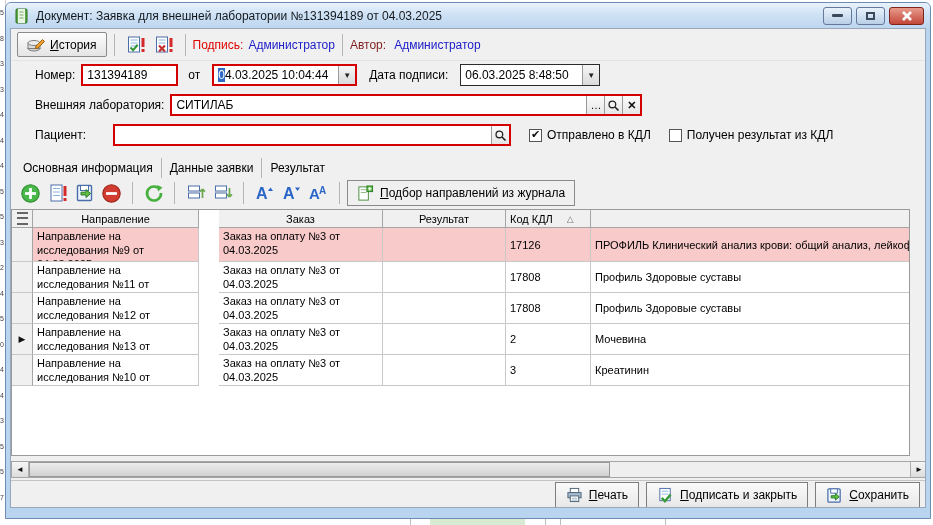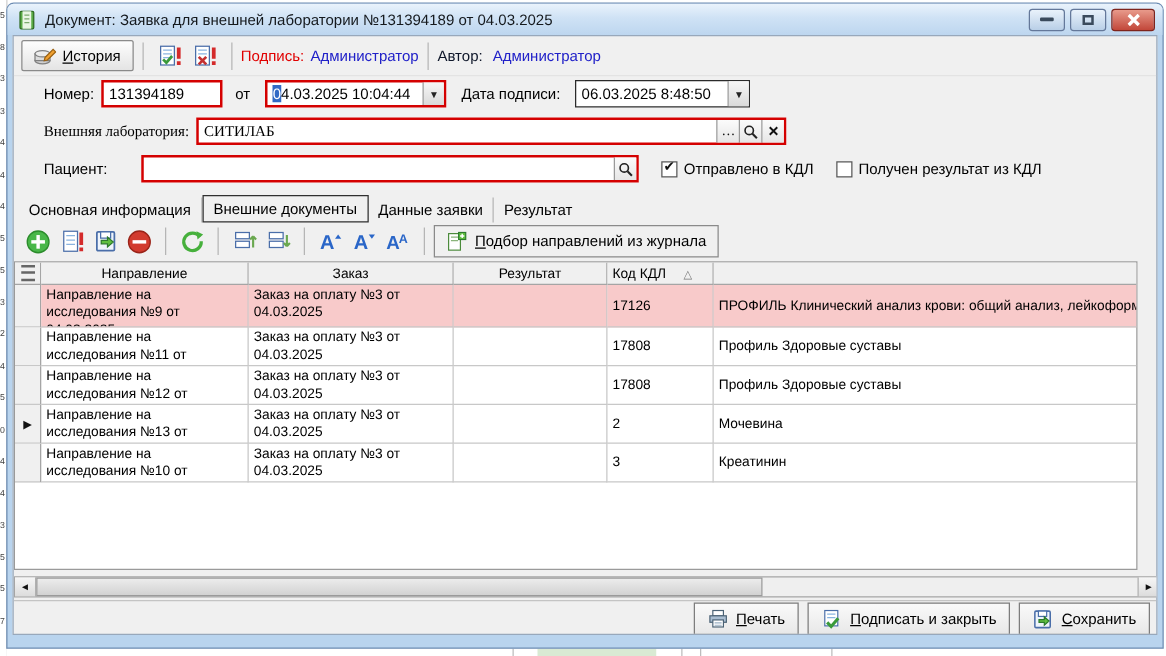--- a/index.html
+++ b/index.html
@@ -34,25 +34,25 @@
   
   #ttb{position:absolute;left:0;top:0;width:100%;height:32px;display:flex;align-items:center;
        padding-left:6px;box-sizing:border-box;border-bottom:1px solid #e3e3e3;}
   #history-btn{display:inline-flex;align-items:center;gap:5px;height:25px;padding:0 9px;
        border:1px solid #8a8a8a;border-radius:2px;background:linear-gradient(#fdfdfd,#e4e4e4);font-size:12px;cursor:default;}
   .vsep{width:1px;height:22px;background:#b5b5b5;margin:0 7px;}
   .tbtn{width:26px;height:25px;display:inline-flex;align-items:center;justify-content:center;margin:0 1px;cursor:default;}
   .lbl{white-space:nowrap;}
   .lbl.red{color:#e00000;margin-right:5px;}
   .lbl.blue{color:#2020c8;}
-  .lbl.maroon{color:#0f172a;margin-right:8px;}
+  .lbl.maroon{color:#7f1d1d;margin-right:8px;}
 
   
   .frow{position:absolute;left:0;width:100%;height:24px;display:flex;align-items:center;padding-left:24px;box-sizing:border-box;}
-  #row-number{top:34px;} #row-lab{top:64px;font-family:Liberation Serif, serif;} #row-patient{top:94px;}
+  #row-number{top:34px;} #row-lab{top:64px;} #row-patient{top:94px;}
   .flabel{margin-right:6px;white-space:nowrap;}
   .redfield{border:2px solid #d40000;background:#fff;height:22px;box-sizing:border-box;display:flex;align-items:center;}
   .redfield input, .plainfield input{border:none;outline:none;height:100%;font-family:inherit;font-size:12px;padding:0 4px;background:transparent;box-sizing:border-box;width:100%;}
   #number-field{width:97px;margin-right:10px;}
   #date-combo{width:145px;margin-left:6px;margin-right:12px;}
   #date-combo .val{flex:1;padding-left:4px;white-space:nowrap;overflow:hidden;}
   .selchar{background:#316ac5;color:#fff;}
   .combo-arrow{width:16px;height:100%;border-left:1px solid #999;
        background:linear-gradient(#f6f6f6,#dadada);display:flex;align-items:center;justify-content:center;
        font-size:8px;color:#222;cursor:default;flex:0 0 16px;}
@@ -80,21 +80,21 @@
   .gbtn{display:inline-flex;align-items:center;gap:6px;height:26px;padding:0 9px;border:1px solid #8a8a8a;
         background:#f0f0f0;font-size:12px;white-space:nowrap;margin-right:3px;cursor:default;}
 
   
   #grid{position:absolute;left:0;top:180px;width:899px;height:247px;background:#fff;
         border:1px solid #9a9a9a;box-sizing:border-box;overflow:hidden;}
   .trow{display:flex;width:1200px;}
   .tcell{border-right:1px solid #c8c8c8;border-bottom:1px solid #c8c8c8;box-sizing:border-box;
          padding:1px 4px;font-size:11px;overflow:hidden;display:flex;align-items:center;}
   .gutter{flex:0 0 21px;background:#f0f0f0;border-right:1px solid #a5a5a5;justify-content:center;padding:0;}
-  .c0{flex:0 0 166px;} .c1{flex:0 0 164px;} .c2{flex:0 0 123px;} .c3{flex:0 0 85px;} .c4{flex:1 0 330px;border-right:none;}
+  .c0{flex:0 0 166px;} .c1{flex:0 0 164px;margin-left:20px;} .c2{flex:0 0 123px;} .c3{flex:0 0 85px;} .c4{flex:1 0 330px;border-right:none;}
   #ghead .tcell{background:#f0f0f0;border-bottom:1px solid #a5a5a5;border-right:1px solid #a5a5a5;height:18px;justify-content:center;padding:0 4px;}
   #ghead .c3{justify-content:flex-start;gap:14px;}
   #ghead .sortmark{color:#777;font-size:9px;}
   .drow .tcell{height:31px;align-items:center;}
   .drow.first .tcell{height:34px;}
   .drow.selected .tcell:not(.gutter){background:#f8caca;}
   .wrapcell{display:block !important;line-height:1.25;padding-top:2px !important;}
   .marker{font-size:9px;color:#111;}
   .optsicon{width:11px;height:9px;border-top:2px solid #666;border-bottom:2px solid #666;position:relative;}
   .optsicon:after{content:"";position:absolute;left:0;top:2.5px;width:11px;height:2px;background:#666;}
@@ -269,21 +269,20 @@
         <span>Отправлено в КДЛ</span>
       </span>
       <span class="cb-wrap">
         <span class="cb"></span>
         <span>Получен результат из КДЛ</span>
       </span>
     </div>
 
     <div id="tabs">
       <span class="tab">Основная информация</span>
-      <span class="tab active">Внешние документы</span>
       <span class="tab">Данные заявки</span>
       <span class="tab">Результат</span>
     </div>
 
     <div id="gtb">
       <span class="gicon">
         <svg width="21" height="21" viewBox="0 0 20 20">
             <circle cx="10" cy="10" r="8.3" fill="#49b749" stroke="#2c8c2c"></circle>
             <rect x="8.7" y="4.8" width="2.6" height="10.4" fill="#fff"></rect>
             <rect x="4.8" y="8.7" width="10.4" height="2.6" fill="#fff"></rect>

